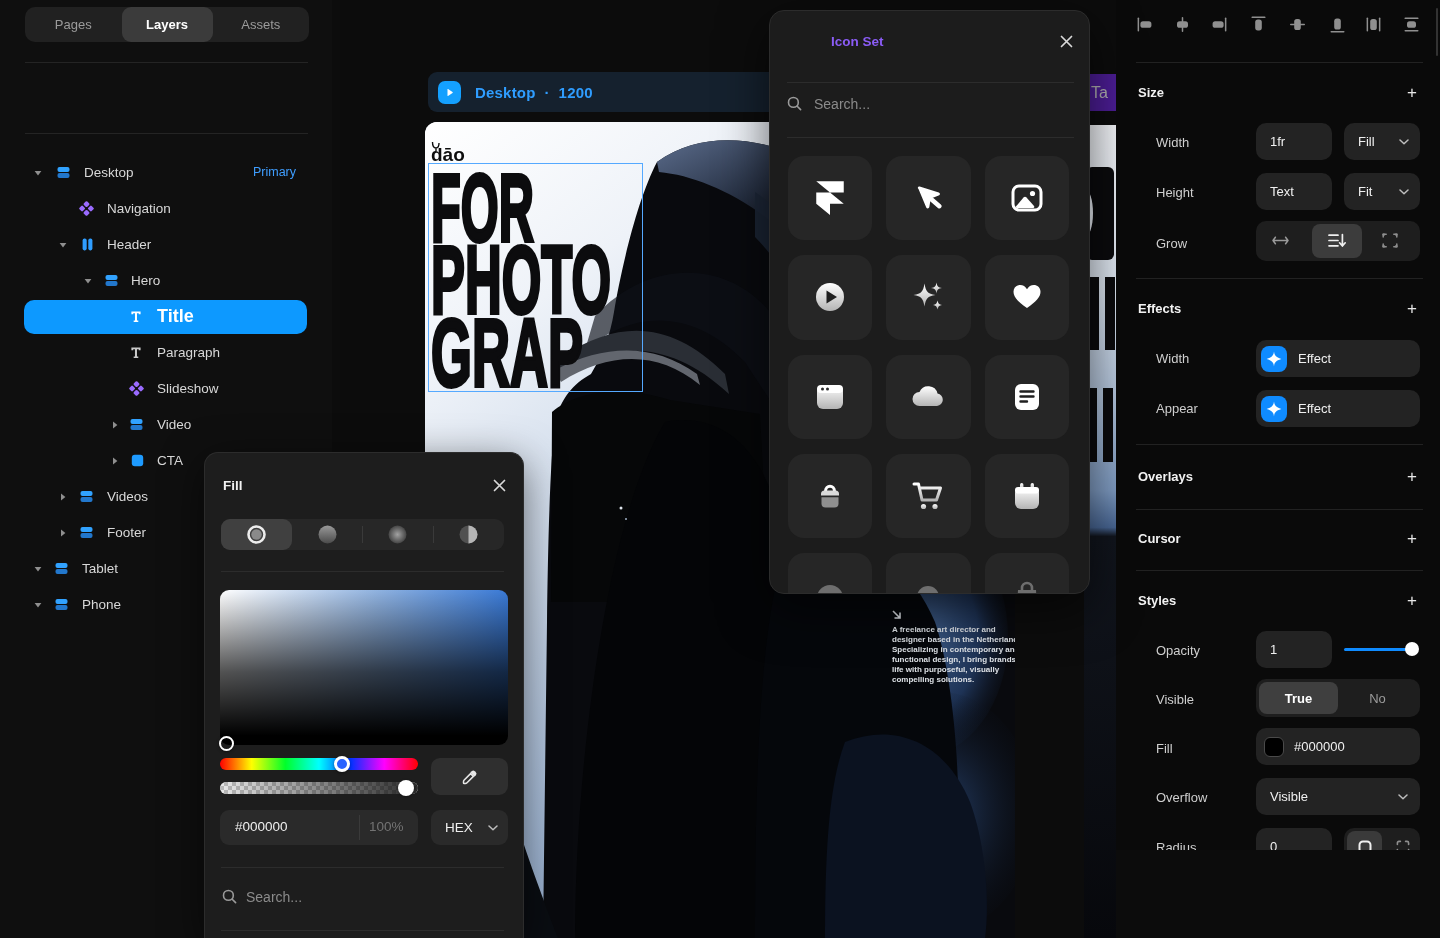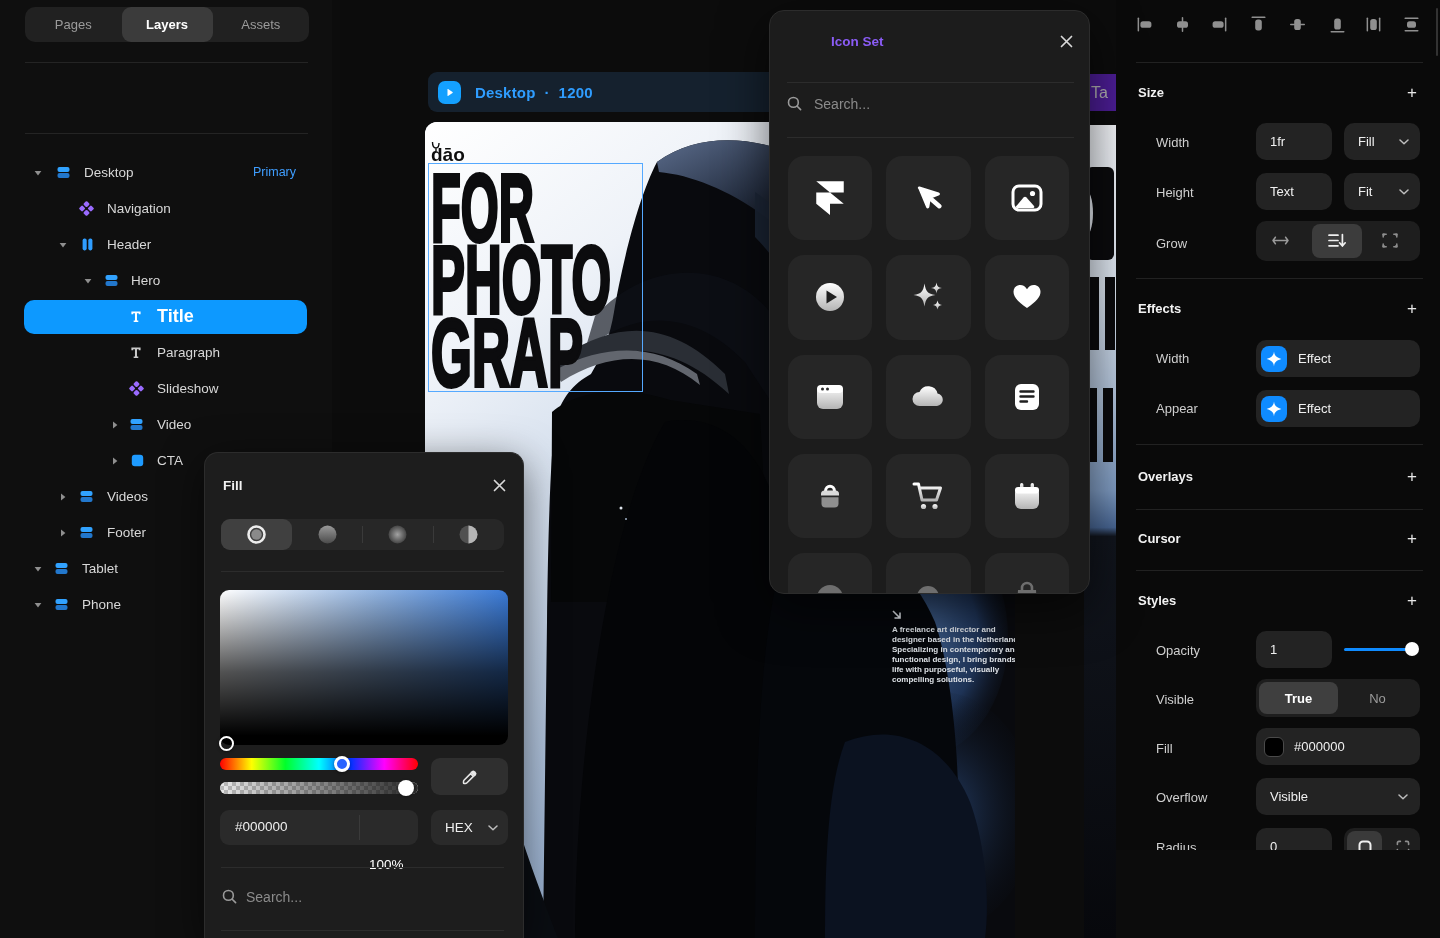--- a/index.html
+++ b/index.html
@@ -486,21 +486,21 @@
     <div class="abs" style="left:226px;top:305px;width:77px;height:37px;background:#2f2f2f;border-radius:9px;display:flex;align-items:center;justify-content:center;">
       <svg width="16" height="16" viewBox="0 0 16 16">
           <path d="M9.6 2.3 L11 0.9 A2.2 2.2 0 0 1 14.1 0.9 L15.1 1.9 A2.2 2.2 0 0 1 15.1 5 L13.7 6.4 Z" fill="#e8e8e8" transform="translate(-1.3,1.3)"></path>
           <path d="M8.9 4.3 L11.7 7.1 L5.3 13.5 Q4.6 14.2 3.6 14.2 L2.4 14.2 Q1.8 14.2 1.8 13.6 L1.8 12.4 Q1.8 11.4 2.5 10.7 Z" fill="none" stroke="#e8e8e8" stroke-width="1.5" stroke-linejoin="round" transform="translate(-0.3,0.3)"></path>
         </svg>
     </div>
 
     <div class="abs" style="left:15px;top:357px;width:198px;height:35px;background:#2a2a2a;border-radius:9px;"></div>
     <div class="abs" style="left:154px;top:362px;width:1px;height:25px;background:#3a3a3a;"></div>
     <div class="abs" style="left:30px;top:366px;color:#efefef;font-size:13.5px;">#000000</div>
-    <div class="abs" style="left:164px;top:366px;color:#ffffff;font-size:13.5px;margin-top:38px;">100%</div>
+    <div class="abs" style="left:164px;top:366px;color:#737373;font-size:13.5px;">100%</div>
     <div class="abs" style="left:226px;top:357px;width:77px;height:35px;background:#2a2a2a;border-radius:9px;display:flex;align-items:center;">
       <span style="color:#efefef;font-size:13.5px;margin-left:14px;">HEX</span>
       <svg style="position:absolute;right:10px;" width="10" height="6" viewBox="0 0 10 6">
           <path d="M1 1 L5 4.8 L9 1" stroke="#bdbdbd" stroke-width="1.5" fill="none" stroke-linecap="round" stroke-linejoin="round"></path>
         </svg>
     </div>
     <div class="divider" style="left:16px;top:414px;width:283px;background:#2c2c2c;"></div>
 
     <svg class="abs" style="left:17px;top:436px;" width="15" height="15" viewBox="0 0 15 15">
         <circle cx="6.4" cy="6.4" r="4.9" fill="none" stroke="#9a9a9a" stroke-width="1.6"></circle>

